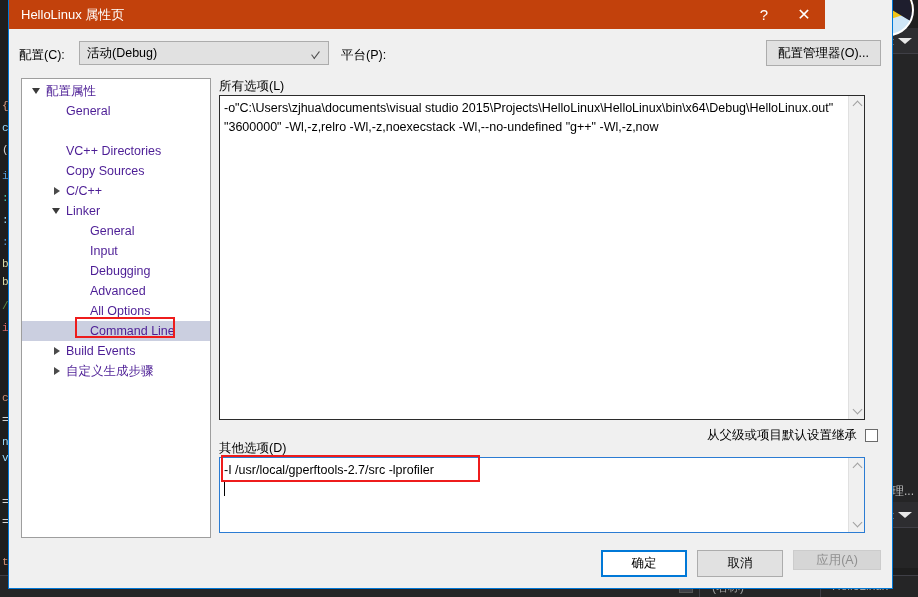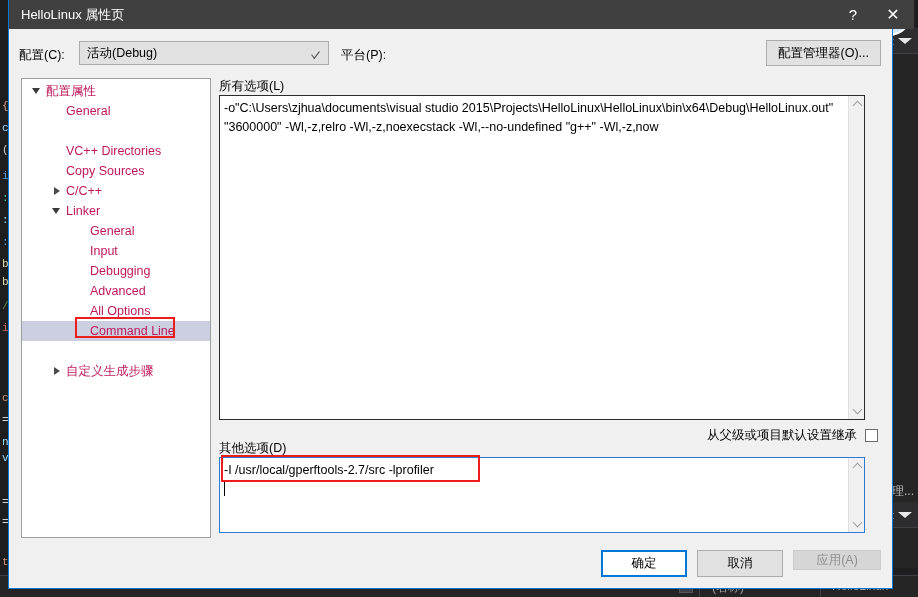--- a/index.html
+++ b/index.html
@@ -80,22 +80,22 @@
   }
 
   
   #dialog {
     position: absolute; left: 8px; top: 0; width: 885px; height: 589px;
     background: #f0f0f0;
     border: 1px solid #0078d7;
     border-top: none;
   }
   #titlebar {
-    position: absolute; left: 0; top: 0; width: 905px; height: 29px;
-    background: #404040;
+    position: absolute; left: 0; top: 0; width: 816px; height: 29px;
+    background: #c2410c;
   }
   #titlebar .title {
     position: absolute; left: 12px; top: 6px;
     color: #ffffff; font-size: 13px; white-space: nowrap;
   }
   .tb-btn {
     position: absolute; top: 0; height: 29px; width: 38px;
     color: #ffffff; font-size: 15px;
     display: flex; align-items: center; justify-content: center;
     cursor: default;
@@ -132,21 +132,21 @@
   .btn.disabled { background: #d6d6d6; border: 1px solid #cccccc; color: #8f8f8f; }
 
   
   #treepanel {
     position: absolute; left: 12px; top: 78px; width: 190px; height: 460px;
     background: #ffffff; border: 1px solid #9e9e9e;
     overflow: hidden;
   }
   .tree-item {
     position: absolute; left: 0; width: 188px; height: 20px;
-    font-size: 12.5px; color: #be185d; white-space: nowrap;
+    font-size: 12.5px; color: #4c1d95; white-space: nowrap;
     display: flex; align-items: center;
   }
   .tree-item .lbl { position: absolute; }
   .tree-item.selected { background: #cbcfe0; }
   .tri {
     position: absolute; width: 0; height: 0;
   }
   .tri.collapsed {
     border-top: 4.5px solid transparent;
     border-bottom: 4.5px solid transparent;
@@ -309,20 +309,24 @@
     </div>
     <div class="tree-item" style="top:202px;">
       <span class="lbl" style="left:68px;">Advanced</span>
     </div>
     <div class="tree-item" style="top:222px;">
       <span class="lbl" style="left:68px;">All Options</span>
     </div>
     <div class="tree-item selected" style="top:242px;">
       <span class="lbl" style="left:68px;">Command Line</span>
     </div>
+    <div class="tree-item" style="top:262px;">
+      <span class="tri collapsed" style="left:32px; top:6px;"></span>
+      <span class="lbl" style="left:44px;">Build Events</span>
+    </div>
     <div class="tree-item" style="top:282px;">
       <span class="tri collapsed" style="left:32px; top:6px;"></span>
       <span class="lbl" style="left:44px;">自定义生成步骤</span>
     </div>
   </div>
 
   <div class="redbox" style="left:66px; top:317px; width:100px; height:21px;"></div>
 
   <div class="field-label" style="left:210px; top:78px;">所有选项(L)</div>
 

